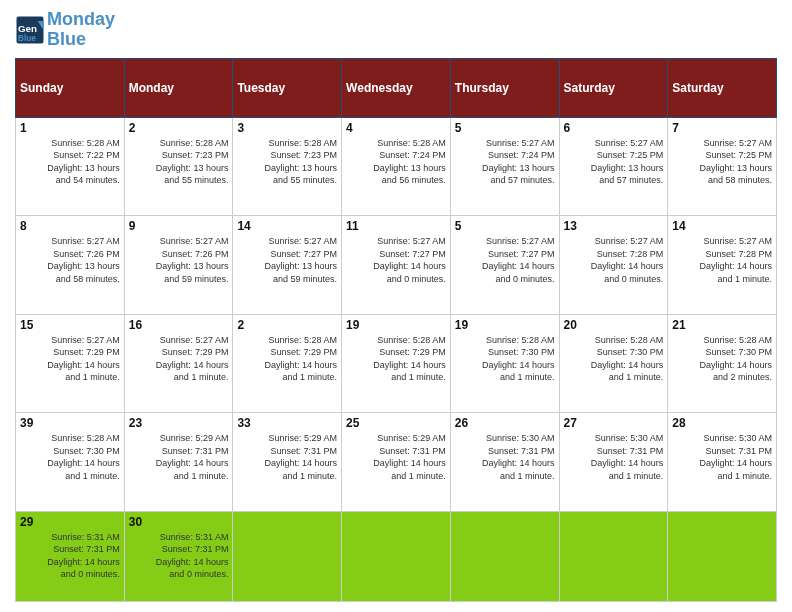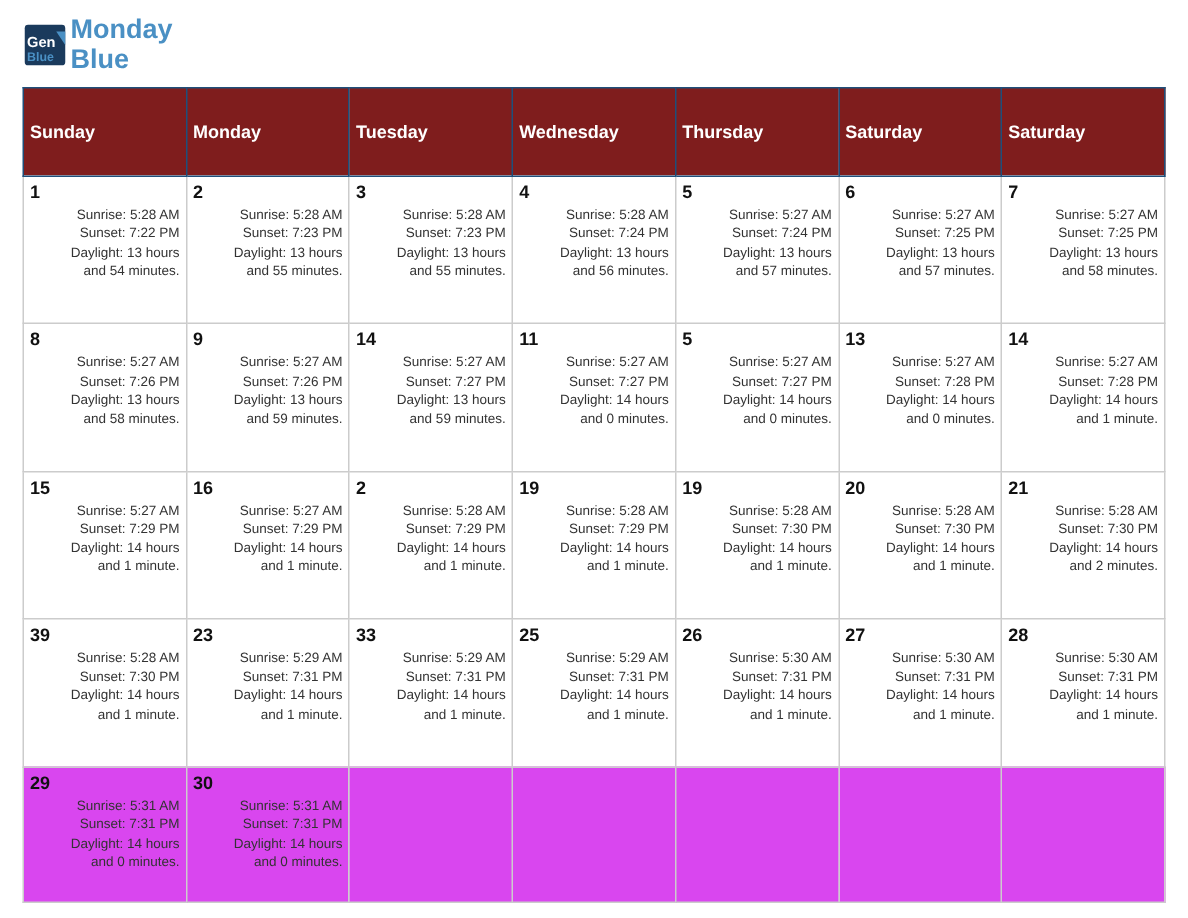--- a/index.html
+++ b/index.html
@@ -73,21 +73,21 @@
     .calendar td {
       border: 1px solid #ccc;
       vertical-align: top;
       padding: 3px 4px;
       font-size: 9.5px;
       color: #333;
       background: #fff;
       height: 80px;
     }
     .calendar td.last-row {
-      background: #d946ef;
+      background: #84cc16;
       height: 65px;
     }
     .day-num {
       font-size: 12px;
       font-weight: bold;
       color: #111;
       margin-bottom: 2px;
     }
     .cell-text {
       font-size: 9px;

